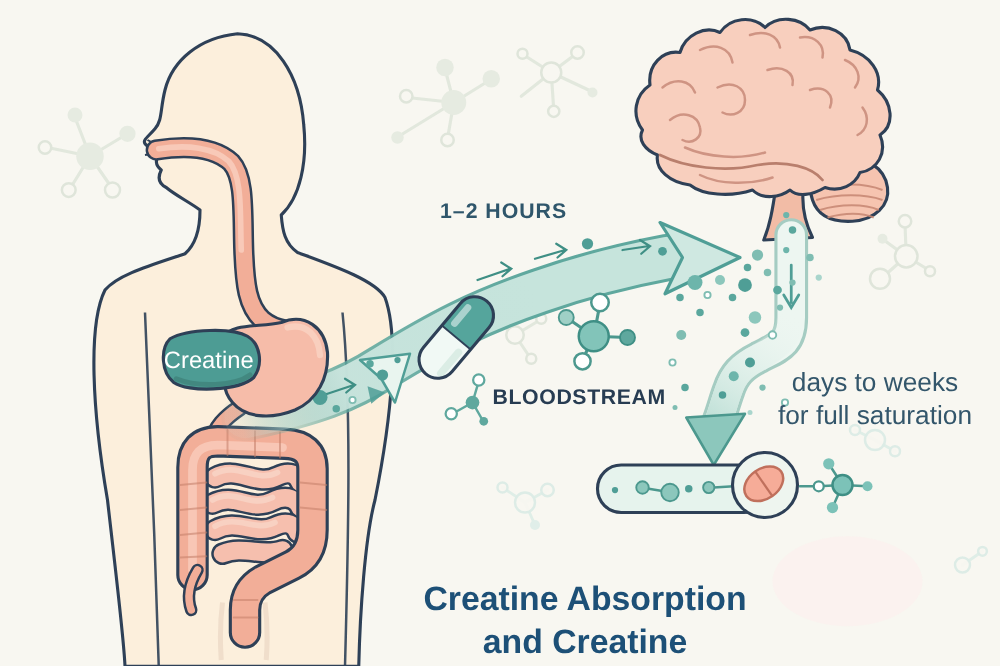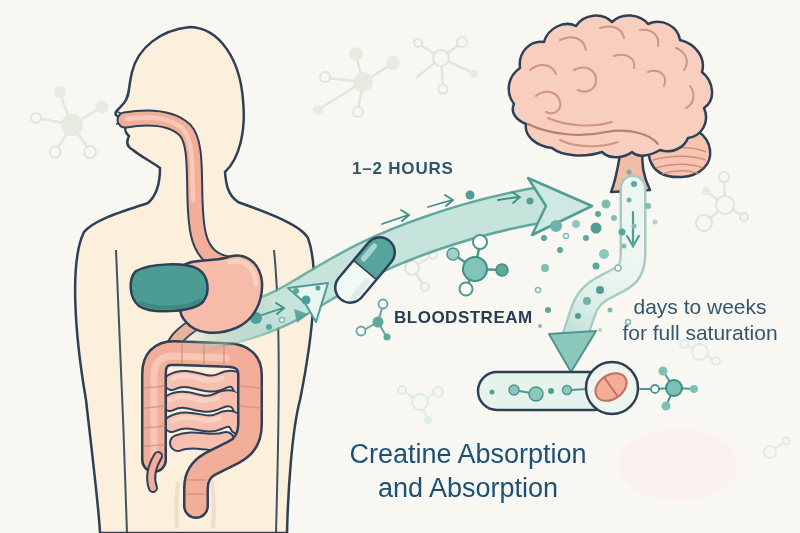--- a/index.html
+++ b/index.html
@@ -8,21 +8,21 @@
     background:#f8f7f1;
     font-family:"Liberation Sans", sans-serif;
     padding-left:48px;
   }
   .stage svg{position:absolute;left:0;top:0;}
   .txt{position:absolute;color:#2c4a60;}
   .lbl-duration{left:352px;top:159px;width:120px;font-size:17px;font-weight:700;letter-spacing:.8px;color:#2f566b;}
   .lbl-bloodstream{left:394px;top:308px;width:150px;font-size:17px;font-weight:700;letter-spacing:.5px;color:#273c52;}
   .lbl-saturation{left:600px;top:294px;width:200px;text-align:center;font-size:21px;line-height:26px;color:#33566b;}
   .badge-text{left:126px;top:278px;width:82px;text-align:center;font-size:19px;color:#ffffff;}
-  .title{left:303px;top:437px;width:330px;text-align:center;font-size:27px;line-height:34px;font-weight:400;color:#1d5077;}
+  .title{left:303px;top:462px;width:330px;text-align:center;font-size:27px;line-height:34px;font-weight:700;color:#1d5077;}
 </style>
 </head>
 <body>
 
 <div class="stage">
 
 <svg width="800" height="533" viewBox="0 0 800 533">
   <defs>
     <linearGradient id="bandFill" gradientUnits="userSpaceOnUse" x1="190" y1="335" x2="430" y2="240">
       <stop offset="0" stop-color="#cfe8e1" stop-opacity="0.08"></stop>
@@ -333,18 +333,19 @@
     </g>
   </g>
 </svg>
 
 <div class="txt lbl-duration">1–2 HOURS</div>
 <div class="txt lbl-saturation">
   <div>days to weeks</div>
   <div>for full saturation</div>
 </div>
 <div class="txt lbl-bloodstream">BLOODSTREAM</div>
+<div class="txt badge-text">Creatine</div>
 <div class="txt title">
   <div>Creatine Absorption</div>
-  <div>and Absorption</div>
+  <div>and Creatine</div>
 </div>
 
 </div>
 
 </body></html>

